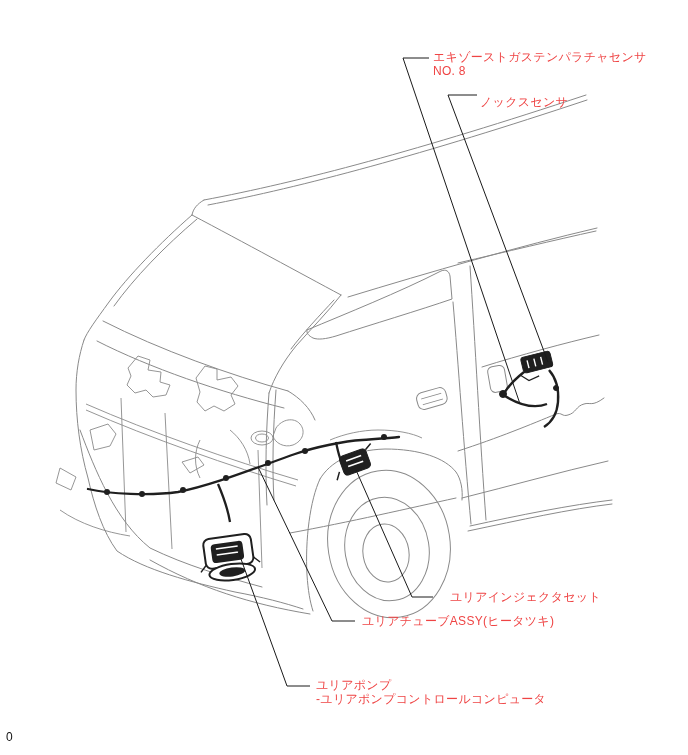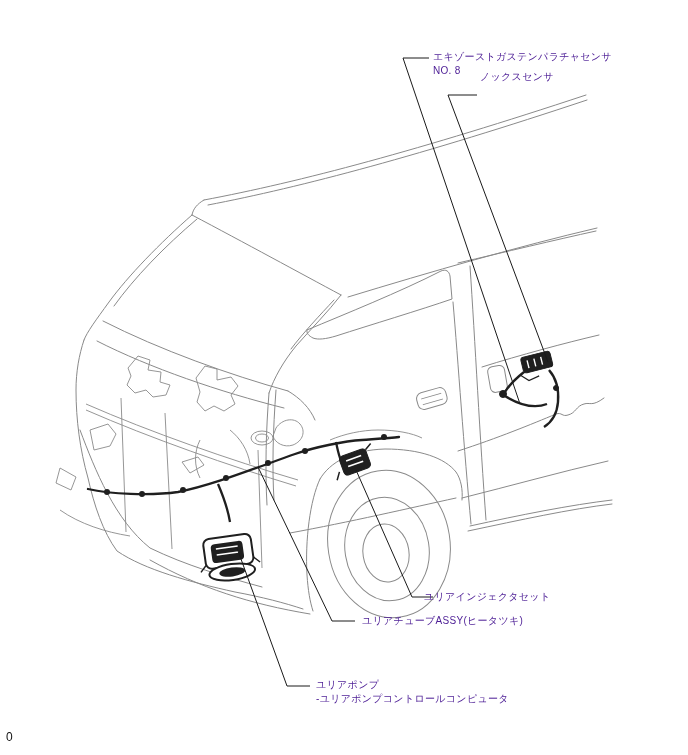--- a/index.html
+++ b/index.html
@@ -2,21 +2,21 @@
 <html><head>
 <meta charset="utf-8">
 <style>
   html,body{margin:0;padding:0;background:#ffffff;}
   .stage{
     position:relative;width:688px;height:755px;background:#ffffff;overflow:hidden;
     font-family:"Liberation Sans", sans-serif;
   }
   .stage svg{position:absolute;left:0;top:0;}
   .lbl{
-    position:absolute;font-size:10px;line-height:14px;color:#4c1d95;
+    position:absolute;font-size:12px;line-height:14px;color:#ef4444;
     white-space:nowrap;letter-spacing:0.3px;
   }
   .corner-mark{position:absolute;font-size:12px;color:#111;}
 </style>
 </head>
 <body>
 
 <div class="stage">
 
   <svg width="688" height="755" viewBox="0 0 688 755">
@@ -147,25 +147,25 @@
       <path d="M258,467 L332,621 L355,621"></path>
       <path d="M237,548 L287,686 L310,686"></path>
     </g>
   </svg>
 
   <div class="lbl" style="left:433px;top:50px">
     <span>エキゾーストガステンパラチャセンサ</span><br>
     <span>NO. 8</span>
   </div>
 
-  <div class="lbl" style="left:480px;top:70px">
+  <div class="lbl" style="left:480px;top:95px">
     <span>ノックスセンサ</span>
   </div>
 
-  <div class="lbl" style="left:424px;top:590px">
+  <div class="lbl" style="left:450px;top:590px">
     <span>ユリアインジェクタセット</span>
   </div>
 
   <div class="lbl" style="left:362px;top:614px">
     <span>ユリアチューブASSY(ヒータツキ)</span>
   </div>
 
   <div class="lbl" style="left:316px;top:678px">
     <span>ユリアポンプ</span><br>
     <span>-ユリアポンプコントロールコンピュータ</span>

